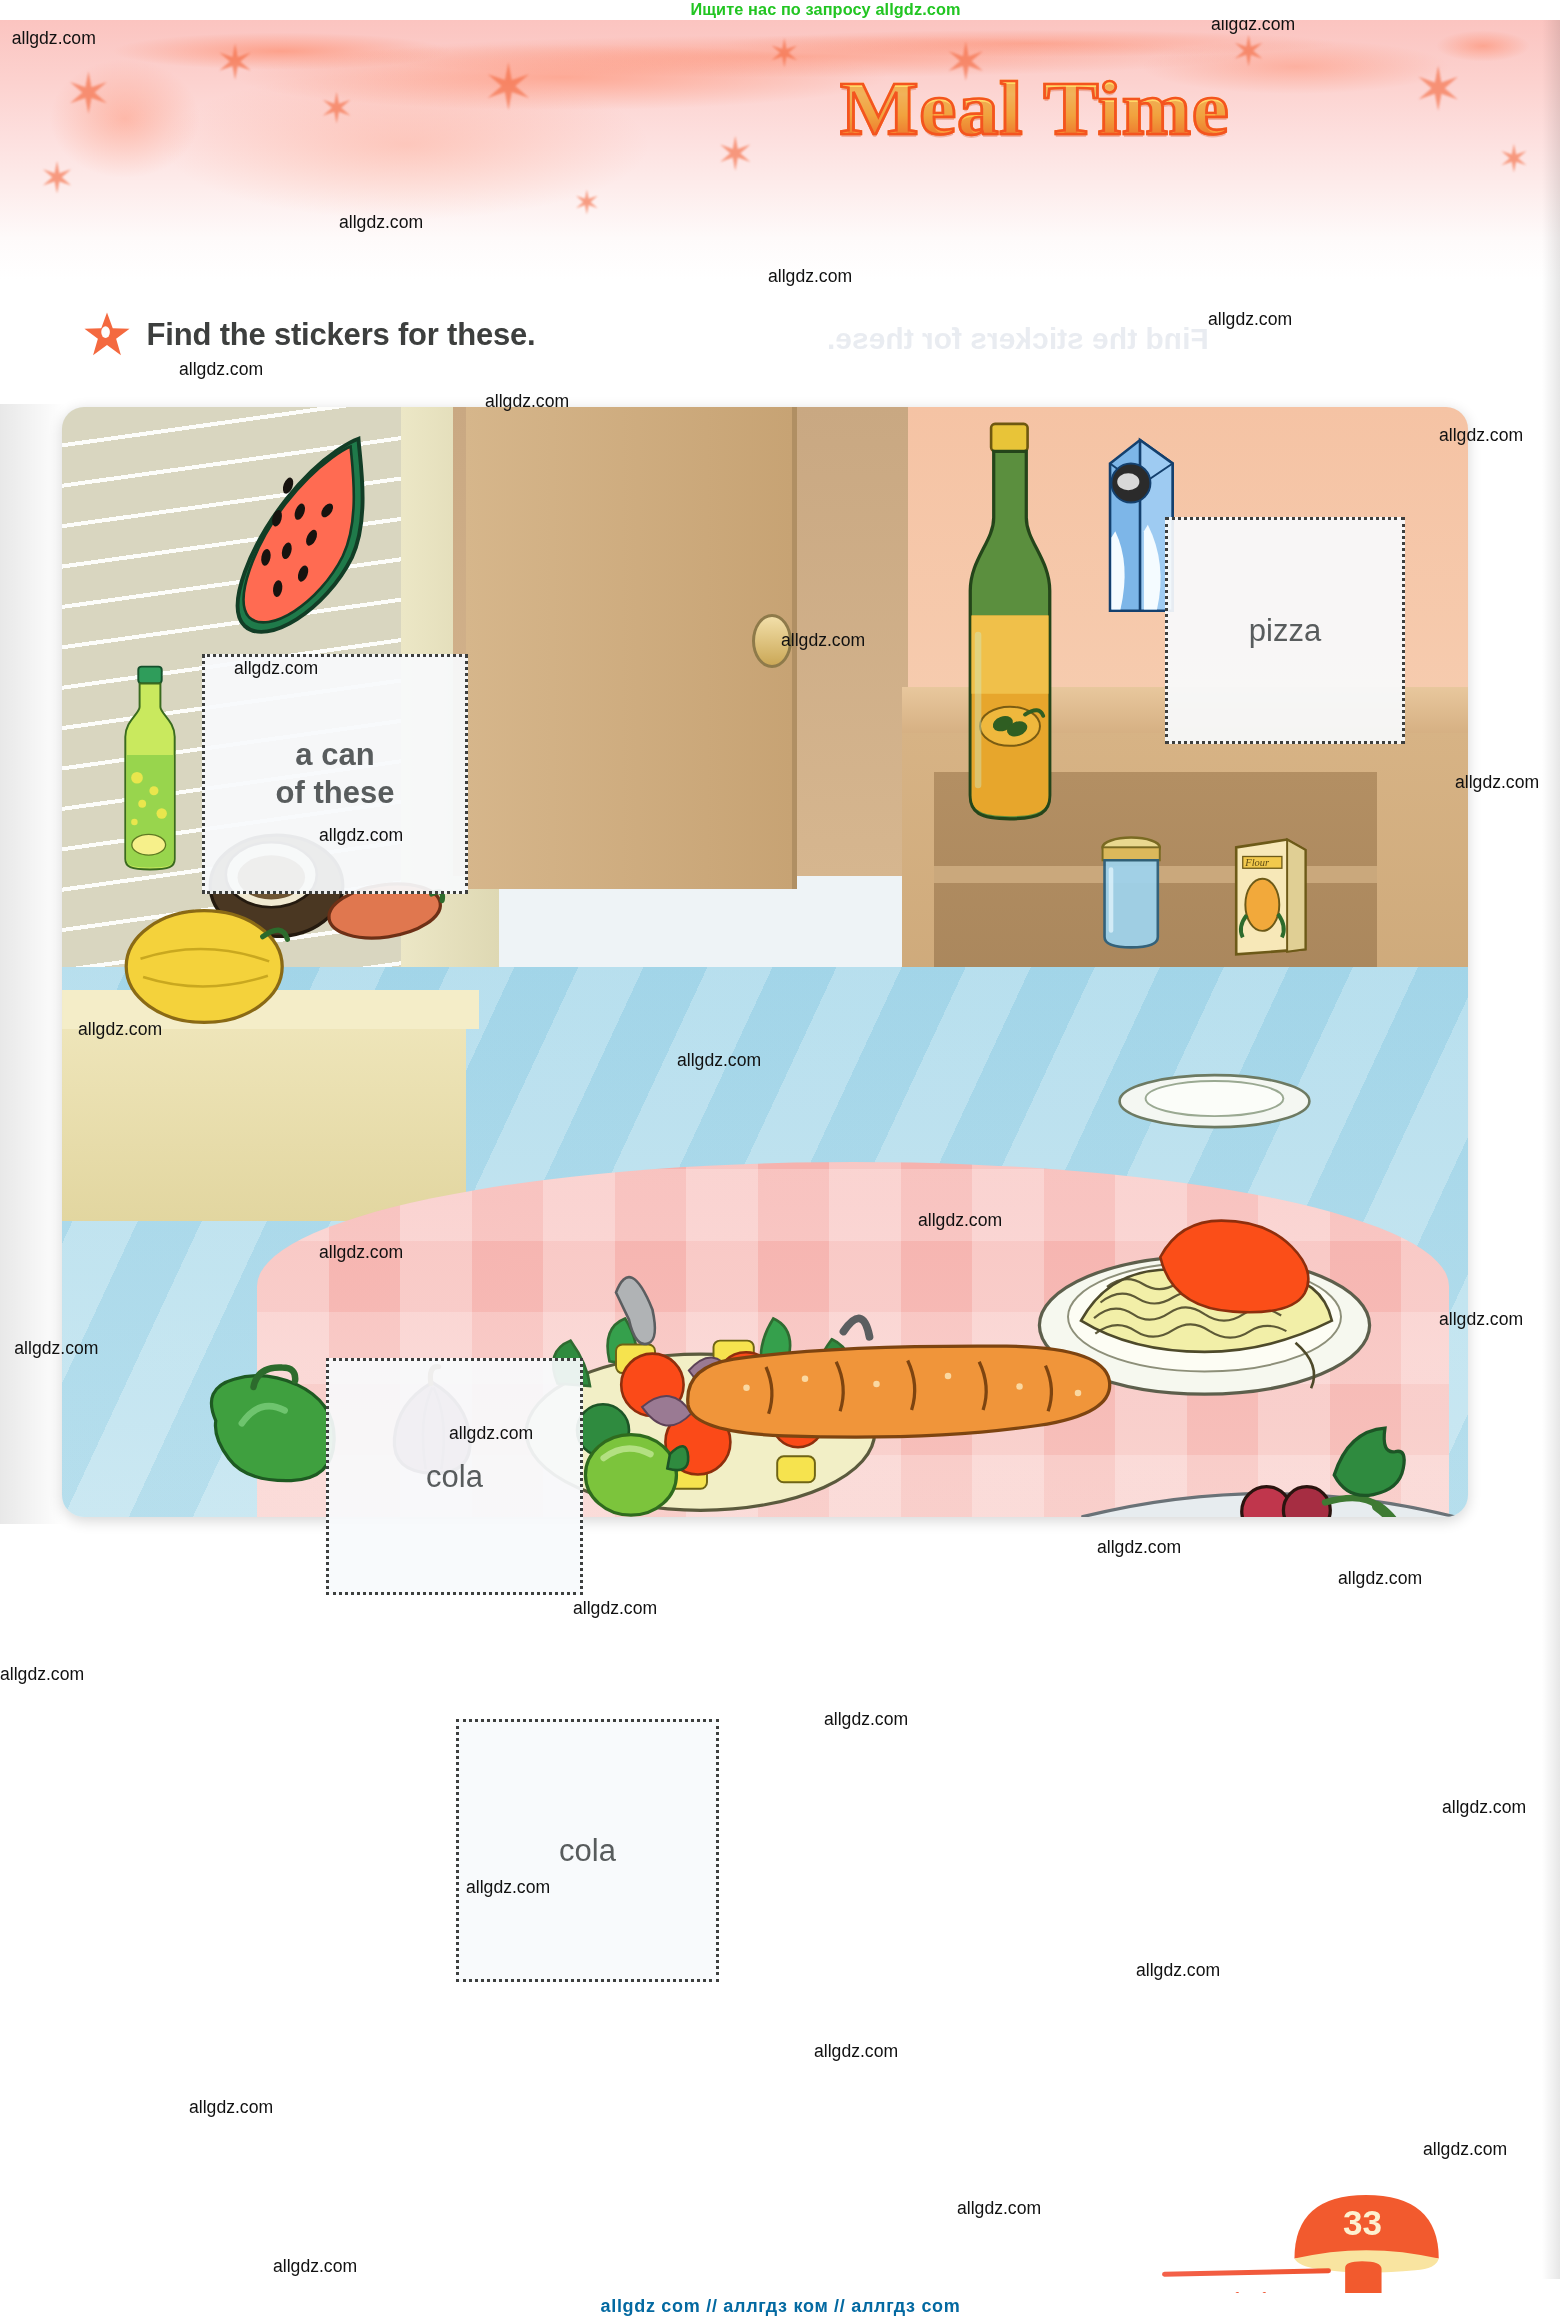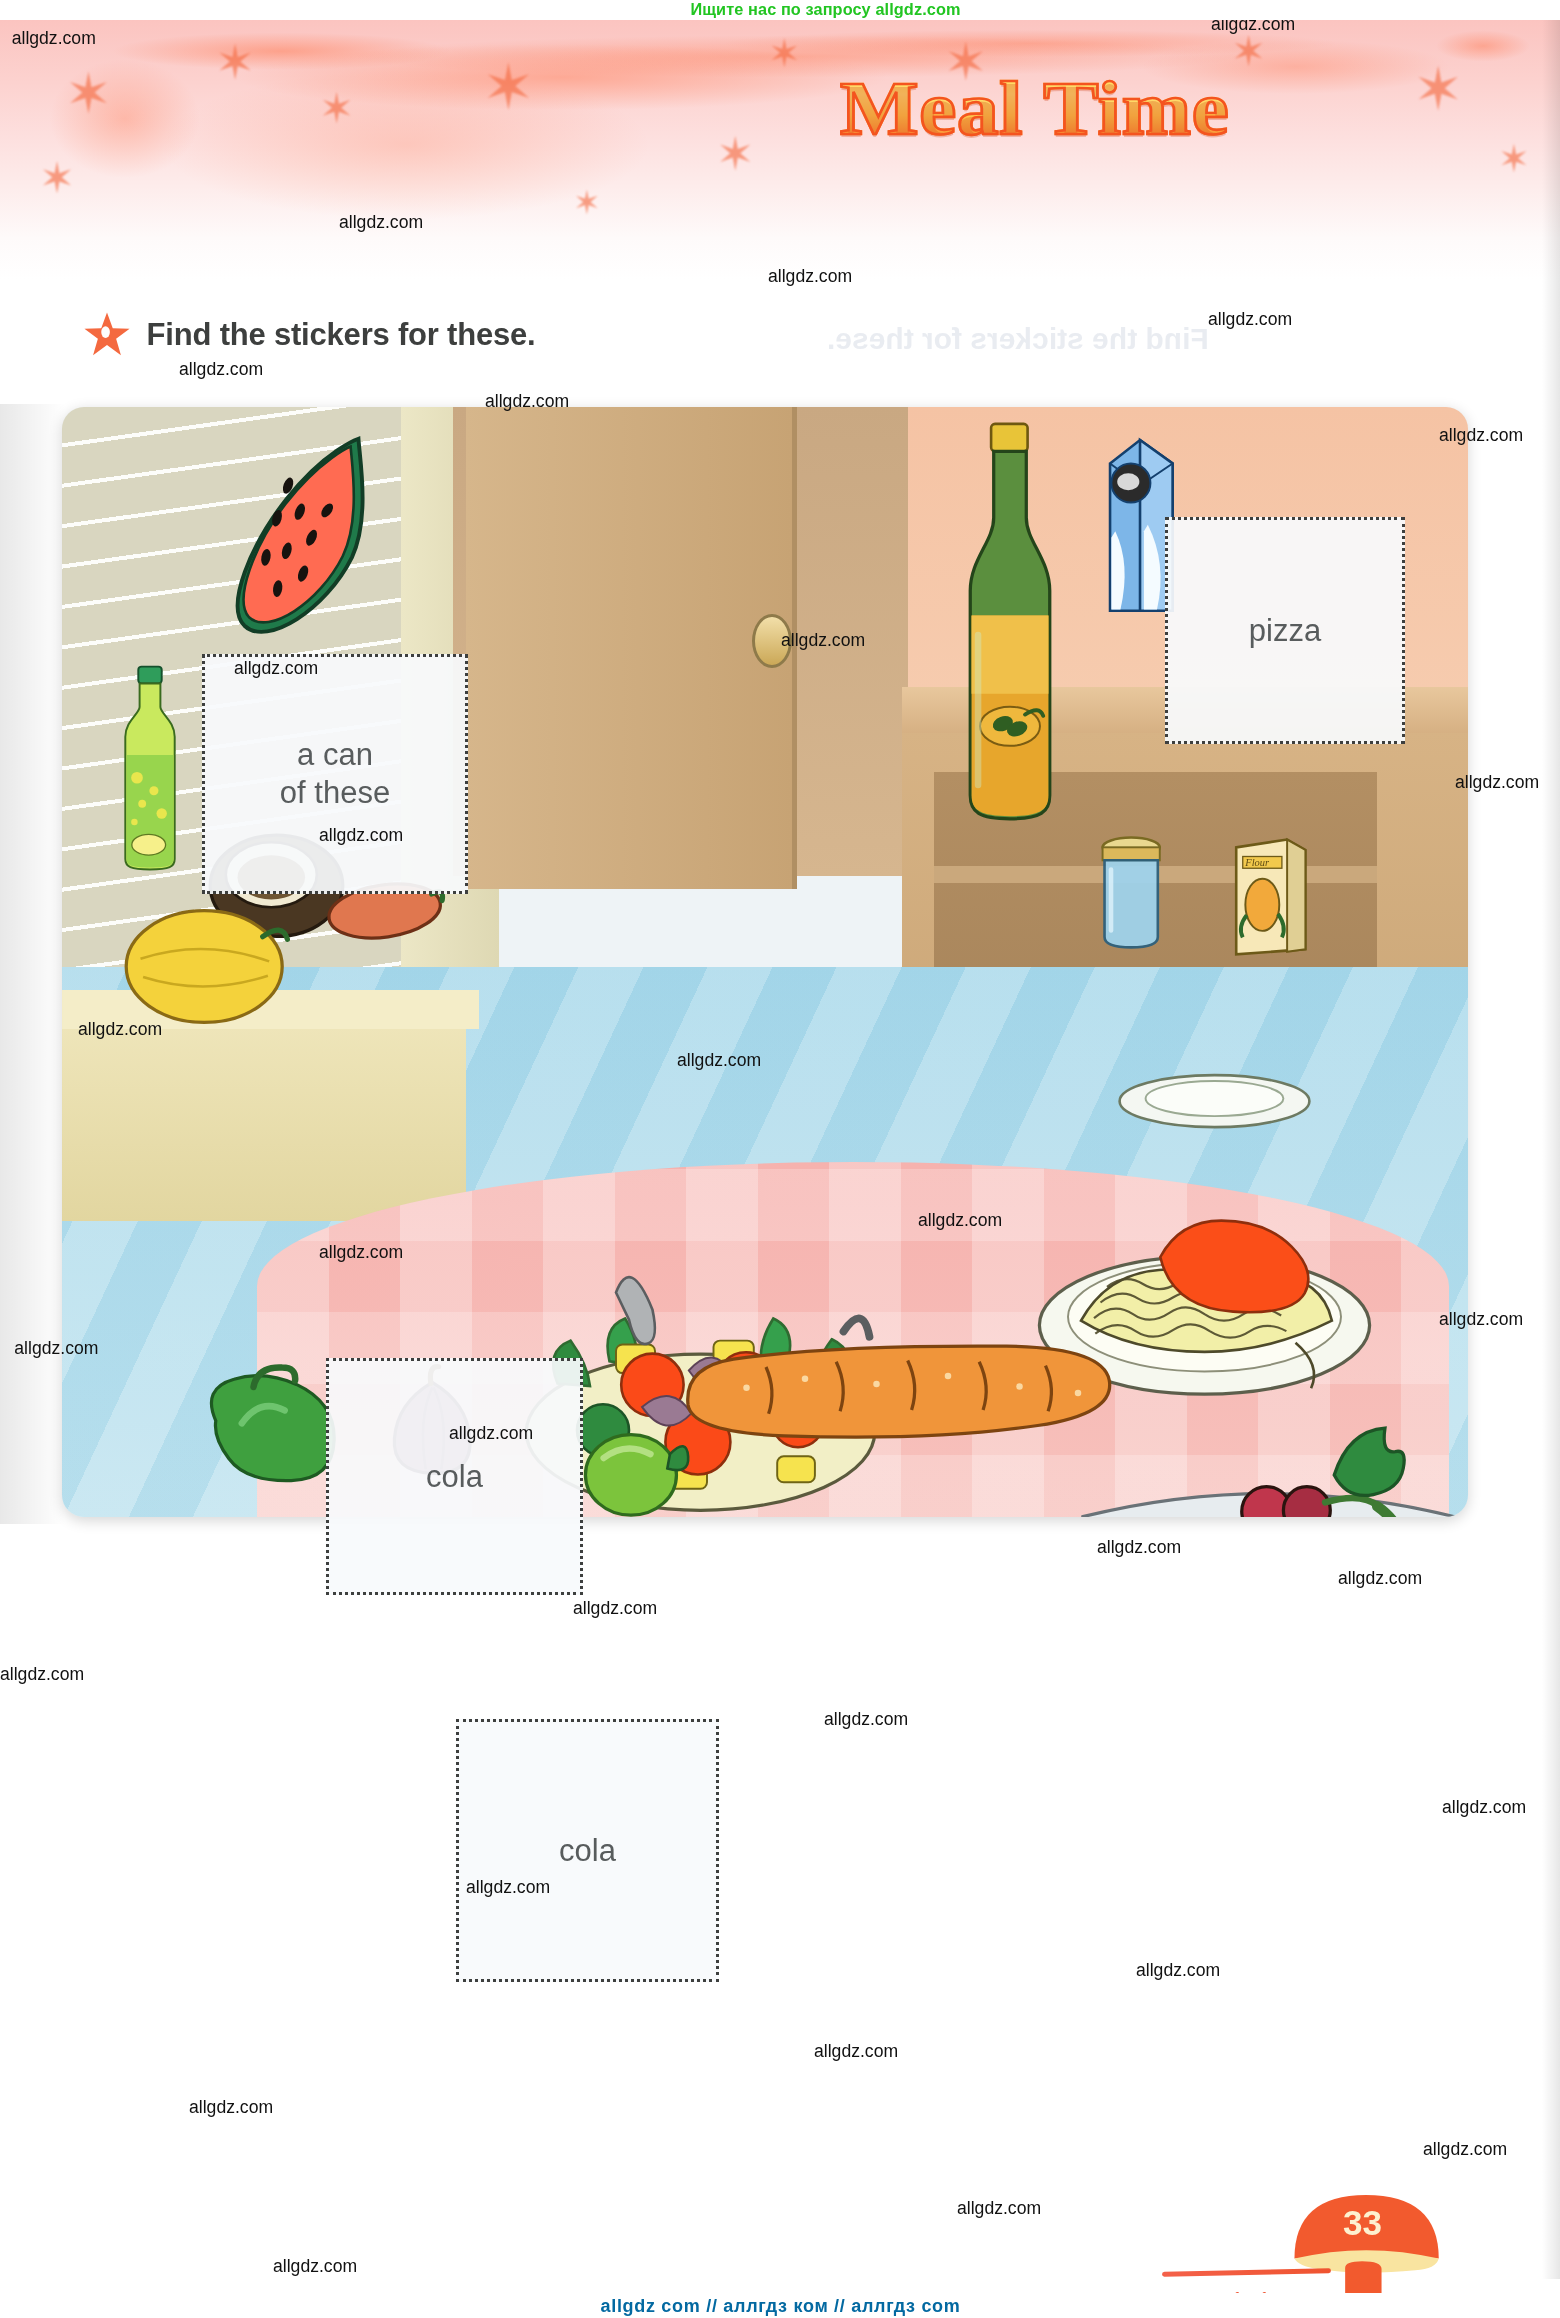--- a/index.html
+++ b/index.html
@@ -113,21 +113,21 @@
   .lime{left:518px;top:1012px;width:111px;height:104px;}
   
   .straw{left:508px;top:1100px;width:98px;height:98px;}
   
   .grapesbowl{left:1009px;top:1012px;width:404px;height:280px;}
 
   
   .sticker{position:absolute;z-index:40;background:rgba(248,250,252,.93);
     border:3.3px dotted #3d3f3e;display:flex;align-items:center;justify-content:center;}
   .sticker .lbl{font-size:31px;color:#585c5d;text-align:center;line-height:1.22;font-weight:400;}
-  .sticker .lbl.two{line-height:1.22;}
+  .sticker .lbl.two{line-height:1.22;font-weight:bold;}
   .s-cola{left:202px;top:654px;width:260px;height:234px;}
   .s-pizza{left:1165px;top:505px;width:234px;height:221px;margin-top:12px;}
   .s-beans{left:326px;top:1358px;width:251px;height:231px;}
   .s-lemon{left:456px;top:1719px;width:257px;height:257px;}
 
   
   .wm{position:absolute;z-index:50;color:#111;font-size:17.6px;font-weight:500;white-space:nowrap;
     font-family:"Liberation Sans",sans-serif;}
 
   

